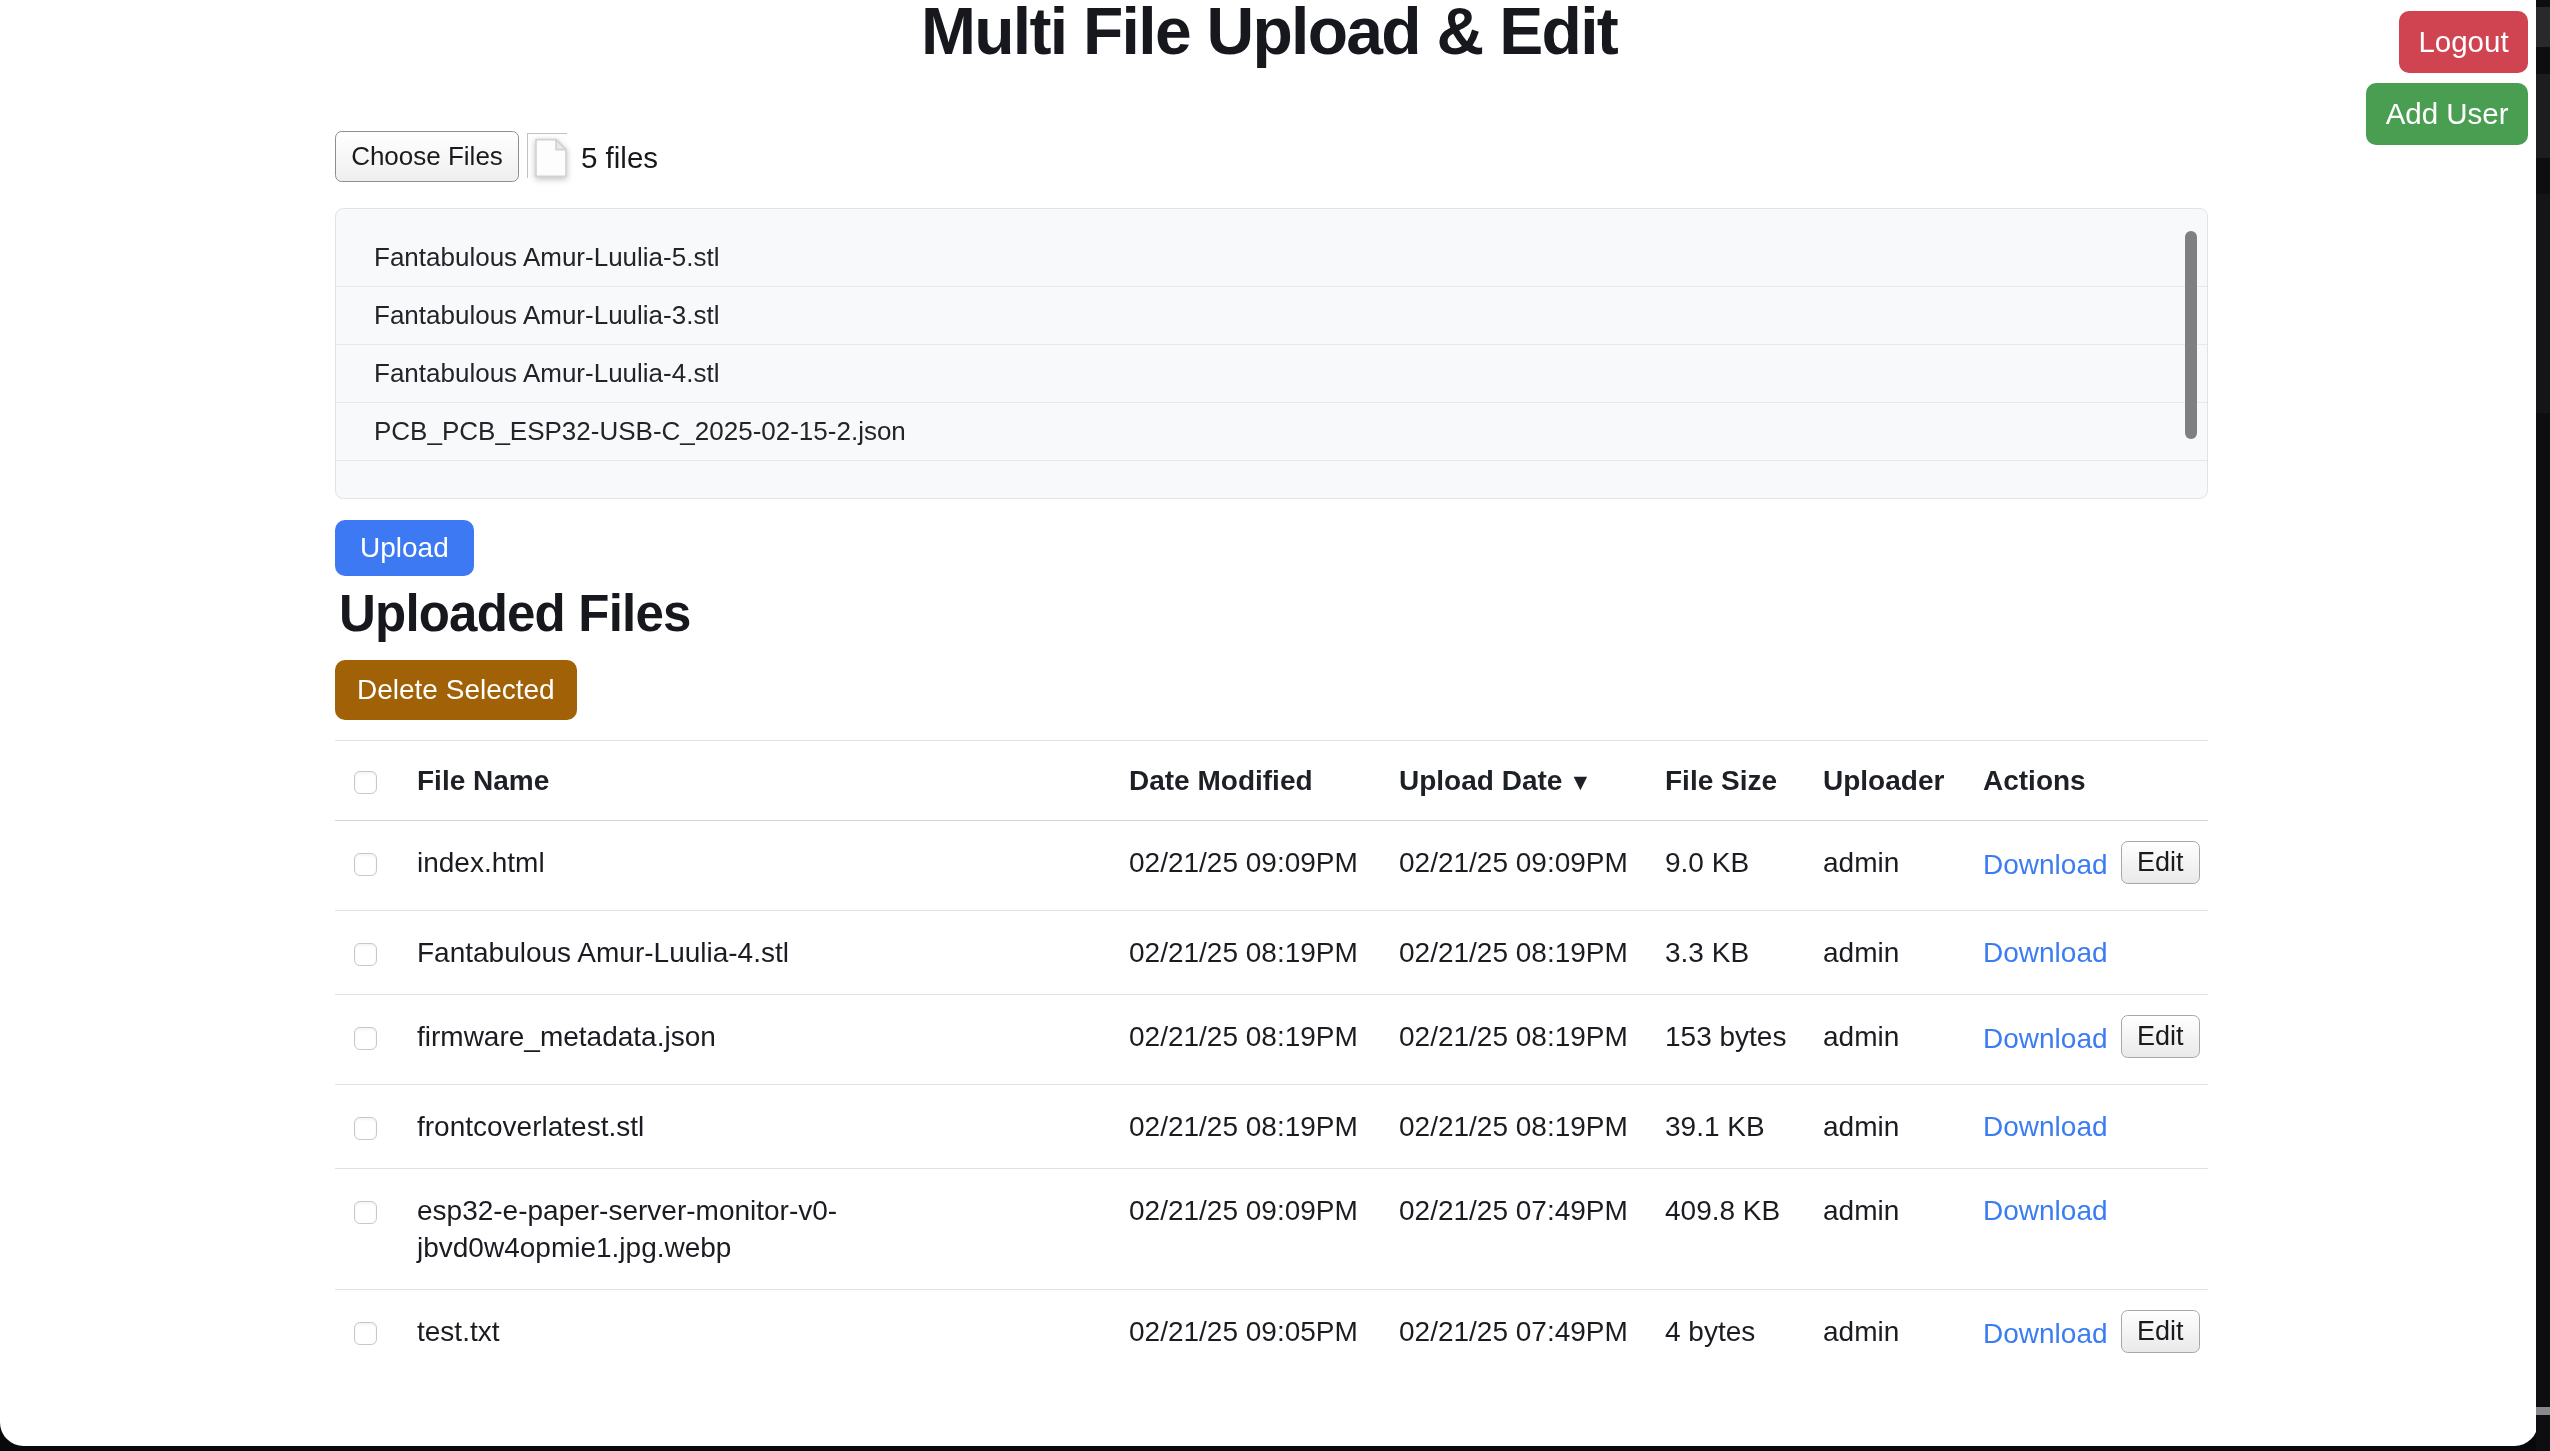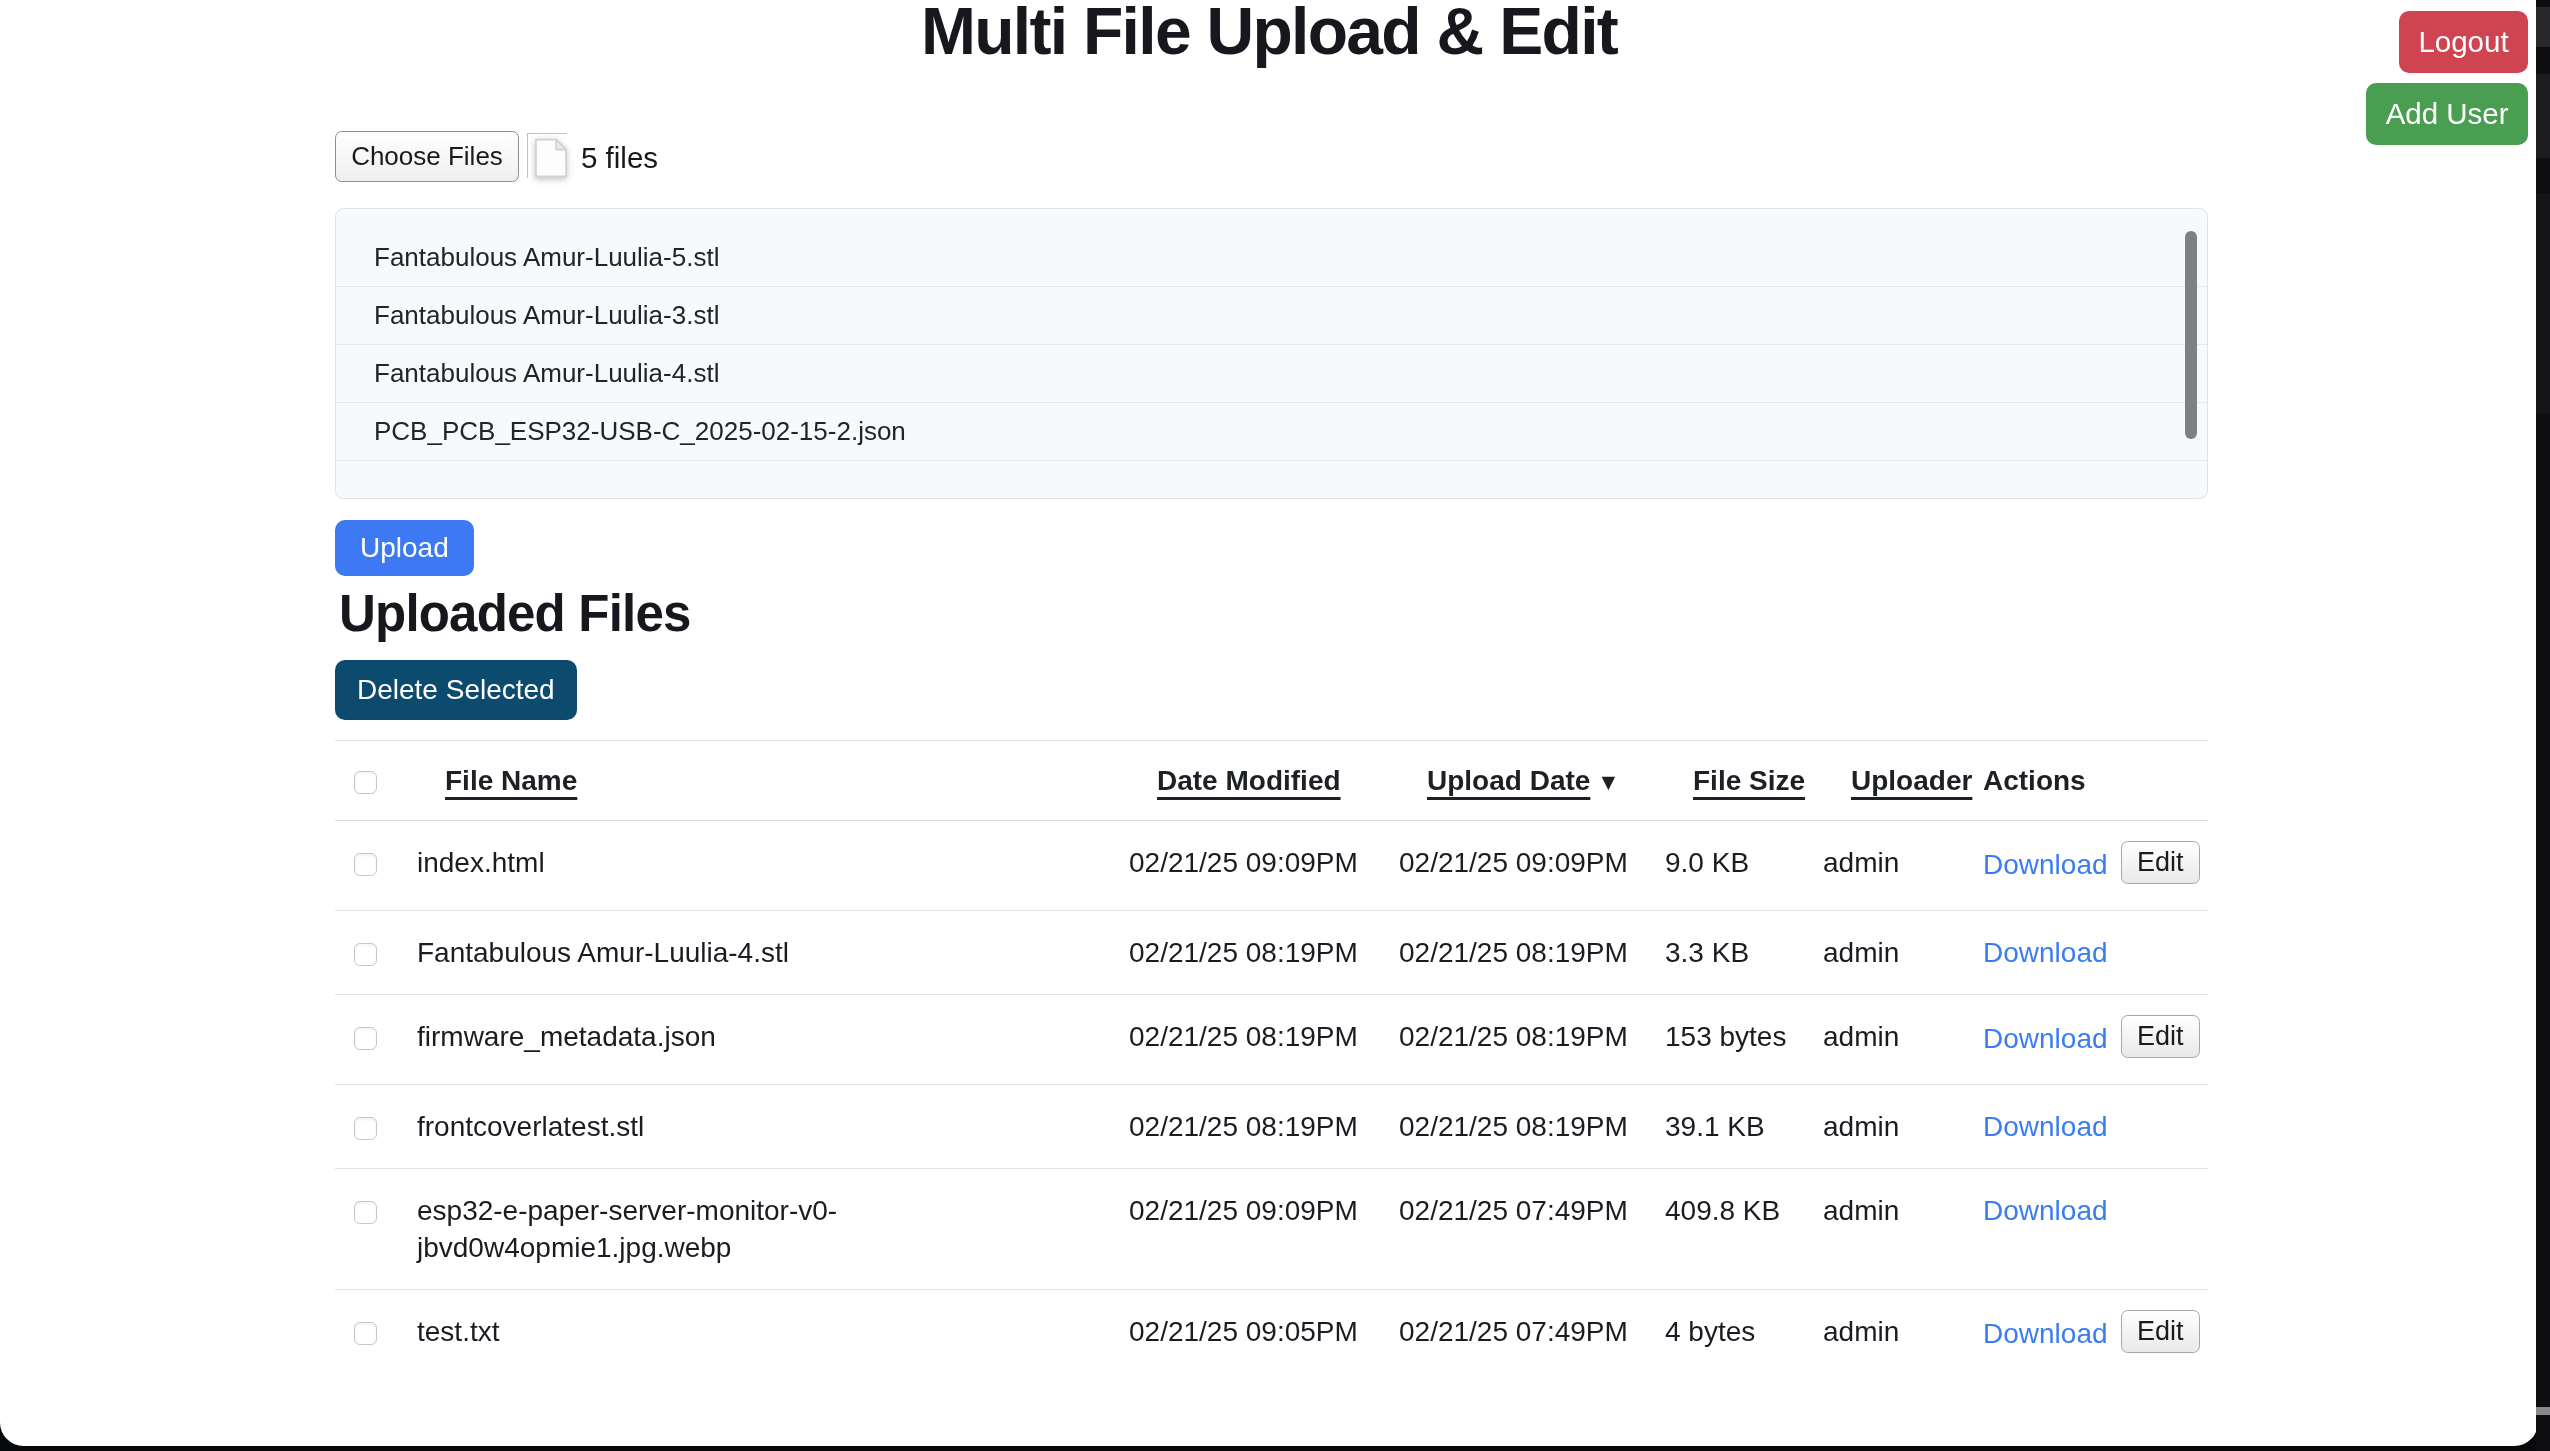--- a/index.html
+++ b/index.html
@@ -79,33 +79,33 @@
     position:absolute; right:10px; top:22px; width:11.8px; height:208px;
     background:#7f8084; border-radius:5.9px;
   }
 
   .btn.upload { position:absolute; left:0; top:520px; height:56px; padding:10px 25px; font-size:28px; background:#3c79f2; }
 
   h2.section-heading {
     position:absolute; left:0; top:580px; margin:4px;
     font-size:51px; font-weight:700; letter-spacing:-0.8px; color:#16181d;
   }
-  .btn.delete { position:absolute; left:0; top:660px; height:60px; padding:0 22px; font-size:28px; background:#0c4a6e; }
+  .btn.delete { position:absolute; left:0; top:660px; height:60px; padding:0 22px; font-size:28px; background:#a16207; }
 
   
   table.files-table {
     position:absolute; left:0; top:740px; width:1873px;
     border-collapse:collapse; font-size:28px; color:#1a1c21;
   }
   .files-table th {
     border-top:1.7px solid #dee2e6; border-bottom:1.7px solid #d2d7db;
     padding:23.6px 0; text-align:left; font-weight:700; color:#1d2025;
   }
   .files-table th .sort-label {
-    text-decoration:underline; text-decoration-thickness:2.5px; text-underline-offset:6.7px;margin-left:28px;
+    text-decoration-thickness:2.5px; text-underline-offset:6.7px;
   }
   .files-table th .caret { font-size:23px; margin-left:6.7px; }
   .files-table td {
     border-bottom:1.7px solid #dee2e6;
     padding:23px 0; vertical-align:top; line-height:37px;
   }
   .files-table tbody tr:last-child td { border-bottom:none; }
   .files-table td.name-cell { padding-right:34px; overflow-wrap:break-word; }
   input[type="checkbox"] {
     appearance:none; -webkit-appearance:none;

